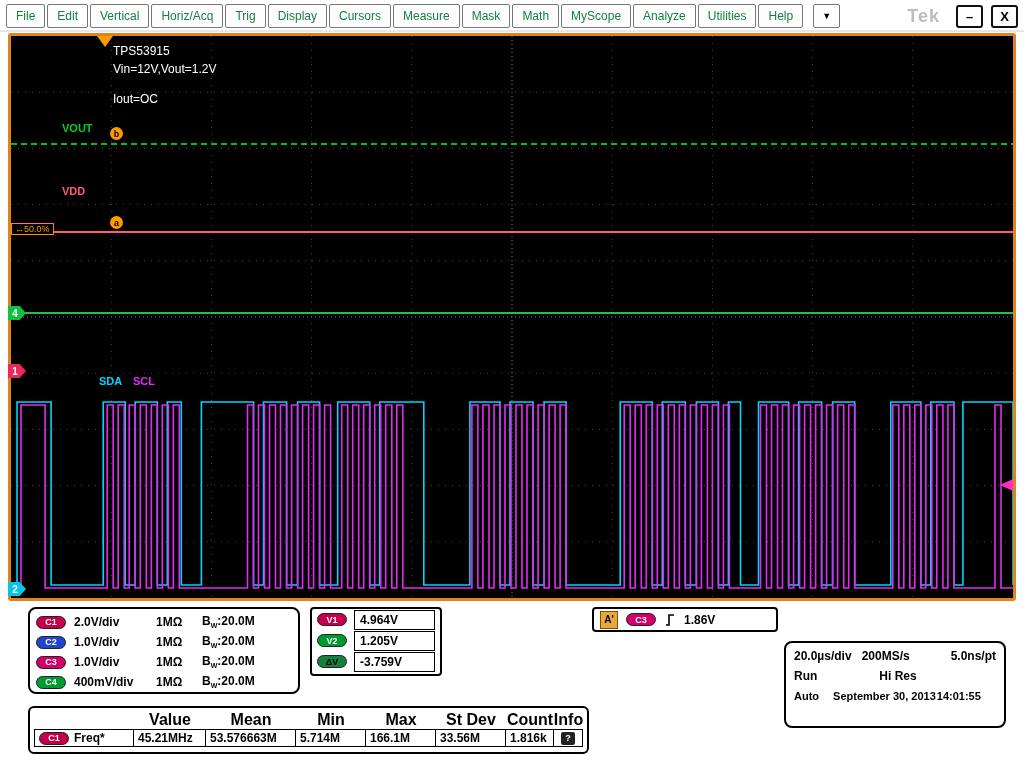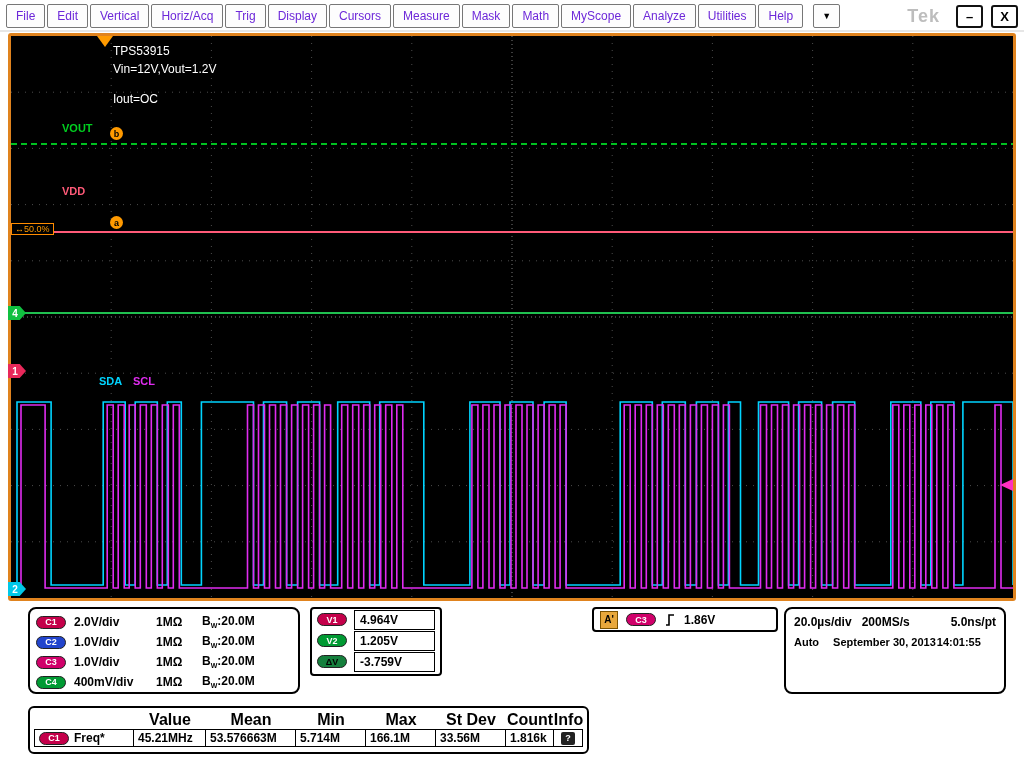--- a/index.html
+++ b/index.html
@@ -1,20 +1,20 @@
 <!DOCTYPE html>
 <html><head>
 <meta charset="utf-8">
 <style>
   html,body{margin:0;padding:0;}
   body{width:1024px;height:768px;position:relative;background:#fff;font-family:"Liberation Sans",sans-serif;overflow:hidden;color:#000;}
 
   
   .menubar{position:absolute;left:0;top:0;width:1024px;height:32px;background:#fff;display:flex;align-items:center;padding:2px 6px 0 6px;box-sizing:border-box;border-bottom:2px solid #e6e6e6;}
-  .menu-item{font-size:12px;color:#6d28d9;background:#fdfdfd;border:1px solid #777;height:24px;padding:0 9px;margin-right:2px;border-radius:2px;font-family:inherit;cursor:default;}
+  .menu-item{font-size:12px;color:#15803d;background:#fdfdfd;border:1px solid #777;height:24px;padding:0 9px;margin-right:2px;border-radius:2px;font-family:inherit;cursor:default;}
   .dropdown-btn{width:27px;height:24px;border:1px solid #777;background:#fdfdfd;font-size:9px;margin-left:8px;border-radius:2px;}
   .menu-right{margin-left:auto;display:flex;align-items:center;}
   .tek-logo{color:#bdbdbd;font-size:18px;font-weight:bold;letter-spacing:1px;margin-right:8px;}
   .win-btn{width:27px;height:23px;border:2px solid #111;background:#fff;font-weight:bold;font-size:13px;margin-left:8px;border-radius:3px;display:flex;align-items:center;justify-content:center;font-family:inherit;}
 
   
   .scope{position:absolute;left:8px;top:33px;width:1002px;height:562px;background:#000;border:3px solid #e0831e;border-radius:3px;}
   .scope svg{position:absolute;left:0;top:0;}
   .ann{position:absolute;left:102px;color:#fff;font-size:12px;white-space:nowrap;}
   .slabel{position:absolute;font-size:11px;font-weight:bold;white-space:nowrap;}
@@ -30,21 +30,21 @@
   .badge{min-width:30px;height:13px;border-radius:7px;border:1px solid #222;color:#fff;font-size:9px;font-weight:bold;display:flex;align-items:center;justify-content:center;box-sizing:border-box;padding:0 3px;}
   .ch-scale{width:82px;margin-left:8px;}
   .ch-imp{width:46px;}
   sub{font-size:7px;}
   .cur-box{left:310px;top:607px;width:132px;height:69px;padding:0 5px;border-radius:4px;}
   .cur-row{display:flex;align-items:center;height:21px;}
   .cur-val{border:1px solid #000;flex:1;height:18px;font-size:12px;font-weight:bold;margin-left:7px;display:flex;align-items:center;padding-left:5px;}
   .trig-box{left:592px;top:607px;width:186px;height:25px;border-radius:4px;display:flex;align-items:center;gap:8px;padding:0 0 0 6px;}
   .a-badge{width:16px;height:16px;background:#e8a83c;border:1px solid #7a5200;color:#000;font-size:10px;font-weight:bold;display:flex;align-items:center;justify-content:center;}
   .trig-level{font-size:12px;font-weight:bold;}
-  .tb-box{left:784px;top:607px;width:222px;height:87px;padding:3px 8px;font-size:12px;font-weight:bold;}
+  .tb-box{left:784px;top:641px;width:222px;height:87px;padding:3px 8px;font-size:12px;font-weight:bold;}
   .tb-row{display:flex;align-items:center;height:20px;white-space:nowrap;}
   .gap10{margin-left:10px;}
   .push{margin-left:auto;}
   .tb-mid{margin-left:62px;}
   .tb-row4{font-size:11px;}
   .tb-row4 .d1{margin-left:14px;}
   .tb-row4 .d2{margin-left:1px;}
 
   
   .table-box{left:28px;top:706px;width:561px;height:48px;border-radius:6px;padding:2px 4px;}
@@ -180,20 +180,24 @@
     </svg>
   <span class="trig-level">1.86V</span>
 </div>
 
 <div class="panel tb-box">
   <div class="tb-row">
     <span>20.0µs/div</span>
     <span class="gap10">200MS/s</span>
     <span class="push">5.0ns/pt</span>
   </div>
+  <div class="tb-row">
+    <span>Run</span>
+    <span class="tb-mid">Hi Res</span>
+  </div>
   <div class="tb-row tb-row4">
     <span>Auto</span>
     <span class="d1">September 30, 2013</span>
     <span class="d2">14:01:55</span>
   </div>
 </div>
 
 <div class="panel table-box">
   <div class="mt-grid" id="mt-head">
       <div class="mt-h"></div>

